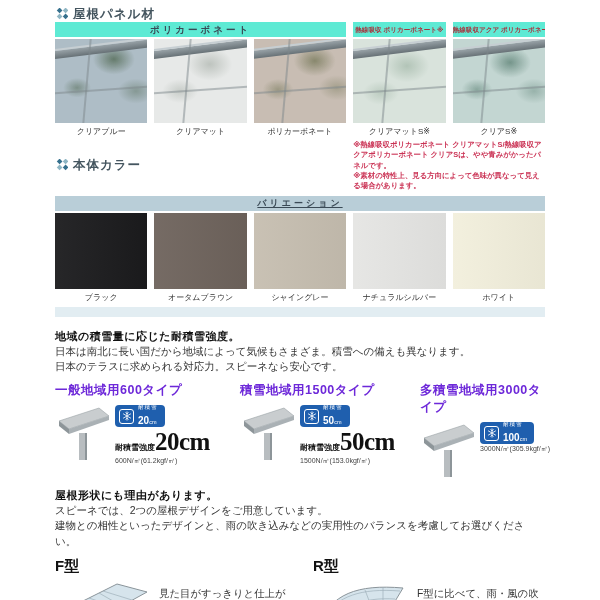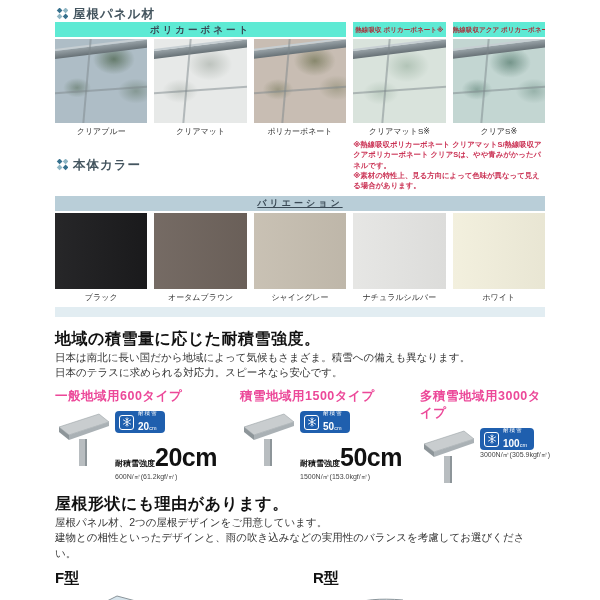--- a/index.html
+++ b/index.html
@@ -57,37 +57,37 @@
   .note-left { grid-column:1/4; display:flex; align-items:center; }
   .note-right { grid-column:4/6; font-size:7.4px; line-height:1.4; color:#cb3355; font-weight:bold; }
 
   .var-bar { background:#b9ced8; height:15px; line-height:15px; text-align:center;
              font-size:9px; font-weight:bold; color:#3a4a56; letter-spacing:3px; margin-bottom:2px; }
   .swatch { height:76px; background-image:linear-gradient(90deg, rgba(255,255,255,.05), rgba(0,0,0,.04)); }
 
   .closing-band { height:10px; background:#e2edf2; margin-top:5px; }
 
   
-  .big-h { font-size:16px; font-weight:bold; color:#111; letter-spacing:.5px; margin-top:12px; }
+  .big-h { font-size:11px; font-weight:bold; color:#111; letter-spacing:.5px; margin-top:12px; }
   .para { font-size:10.5px; line-height:1.45; color:#333; }
 
   
   .snow-grid { display:grid; grid-template-columns:185px 180px 1fr; margin-top:8px; }
-  .snow-type .t-title { font-size:12.5px; font-weight:bold; color:#ec4899; letter-spacing:.5px; margin-bottom:4px; }
+  .snow-type .t-title { font-size:12.5px; font-weight:bold; color:#6d28d9; letter-spacing:.5px; margin-bottom:4px; }
   .snow-row { display:flex; gap:4px; }
   .snow-right { padding-top:2px; }
   .badge { display:inline-flex; align-items:center; gap:4px; background:#1f5fae; border-radius:4px;
            padding:2px 7px 2px 4px; height:22px; }
   .badge-box { width:15px; height:15px; border:1.2px solid #fff; border-radius:3px;
                display:flex; align-items:center; justify-content:center; }
   .badge-text { color:#fff; line-height:1; }
   .badge-text .bl { font-size:5.5px; display:block; letter-spacing:1px; }
   .badge-text .bv { font-size:10px; font-weight:bold; }
   .badge-text .bu { font-size:5.5px; }
-  .strength { white-space:nowrap; margin-top:10px; }
+  .strength { white-space:nowrap; margin-top:1px;font-family:Liberation Serif, serif; }
   .strength .pref { font-size:8px; font-weight:bold; color:#111; }
   .strength .val { font-size:25px; font-weight:bold; color:#111; letter-spacing:-.5px; }
   .spec { font-size:7px; color:#444; margin-top:0px; white-space:nowrap; }
 
   
   .shape-grid { display:grid; grid-template-columns:250px 1fr; gap:8px; margin-top:8px; }
   .shape-label { font-size:15px; font-weight:bold; color:#111; margin-bottom:2px; }
   .shape-row { display:flex; gap:8px; }
   .shape-desc { font-size:10.4px; line-height:1.55; color:#333; flex:1; padding-top:8px; }
 </style>
@@ -316,21 +316,21 @@
             </span>
           </div>
           <div class="spec">3000N/㎡(305.9kgf/㎡)</div>
         </div>
       </div>
     </div>
   </div>
 
   <div class="big-h" style="margin-top:10px;">屋根形状にも理由があります。</div>
   <div class="para">
-    <div>屋根パネル材、2つの屋根デザインをご用意しています。</div>
+    <div>スピーネでは、2つの屋根デザインをご用意しています。</div>
     <div>建物との相性といったデザインと、雨の吹き込みなどの実用性のバランスを考慮してお選びください。</div>
   </div>
 
   <div class="shape-grid">
 
     <div>
       <div class="shape-label">F型</div>
       <div class="shape-row">
         <svg width="96" height="72" viewBox="0 0 96 72">
           <polygon points="6,34 62,6 92,14 34,46" fill="#d6e4ec" stroke="#8a949a" stroke-width="1"></polygon>

